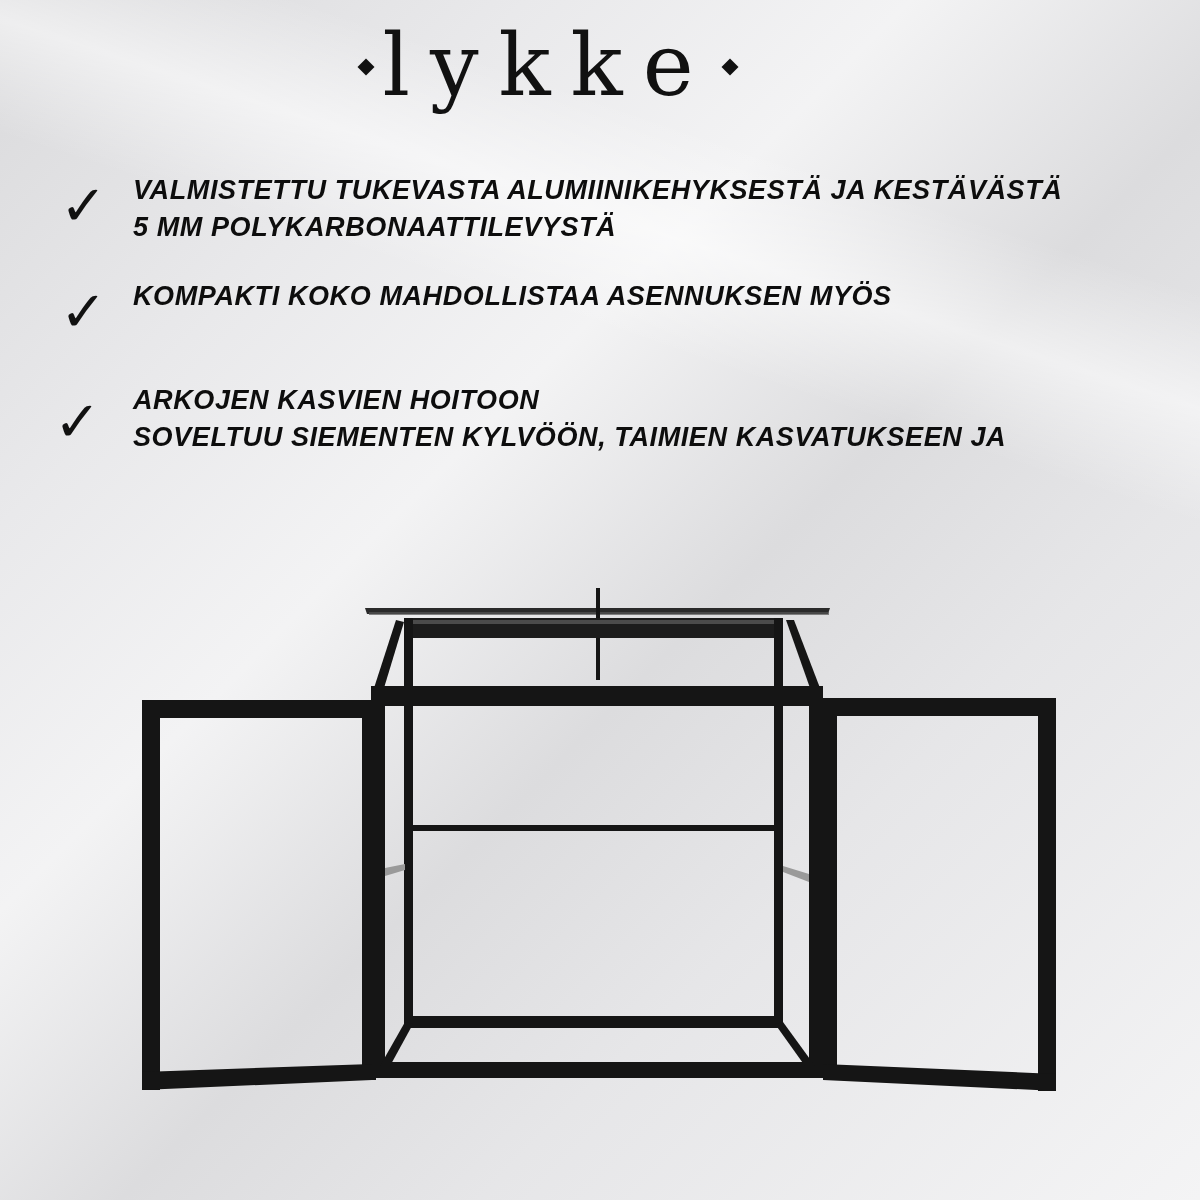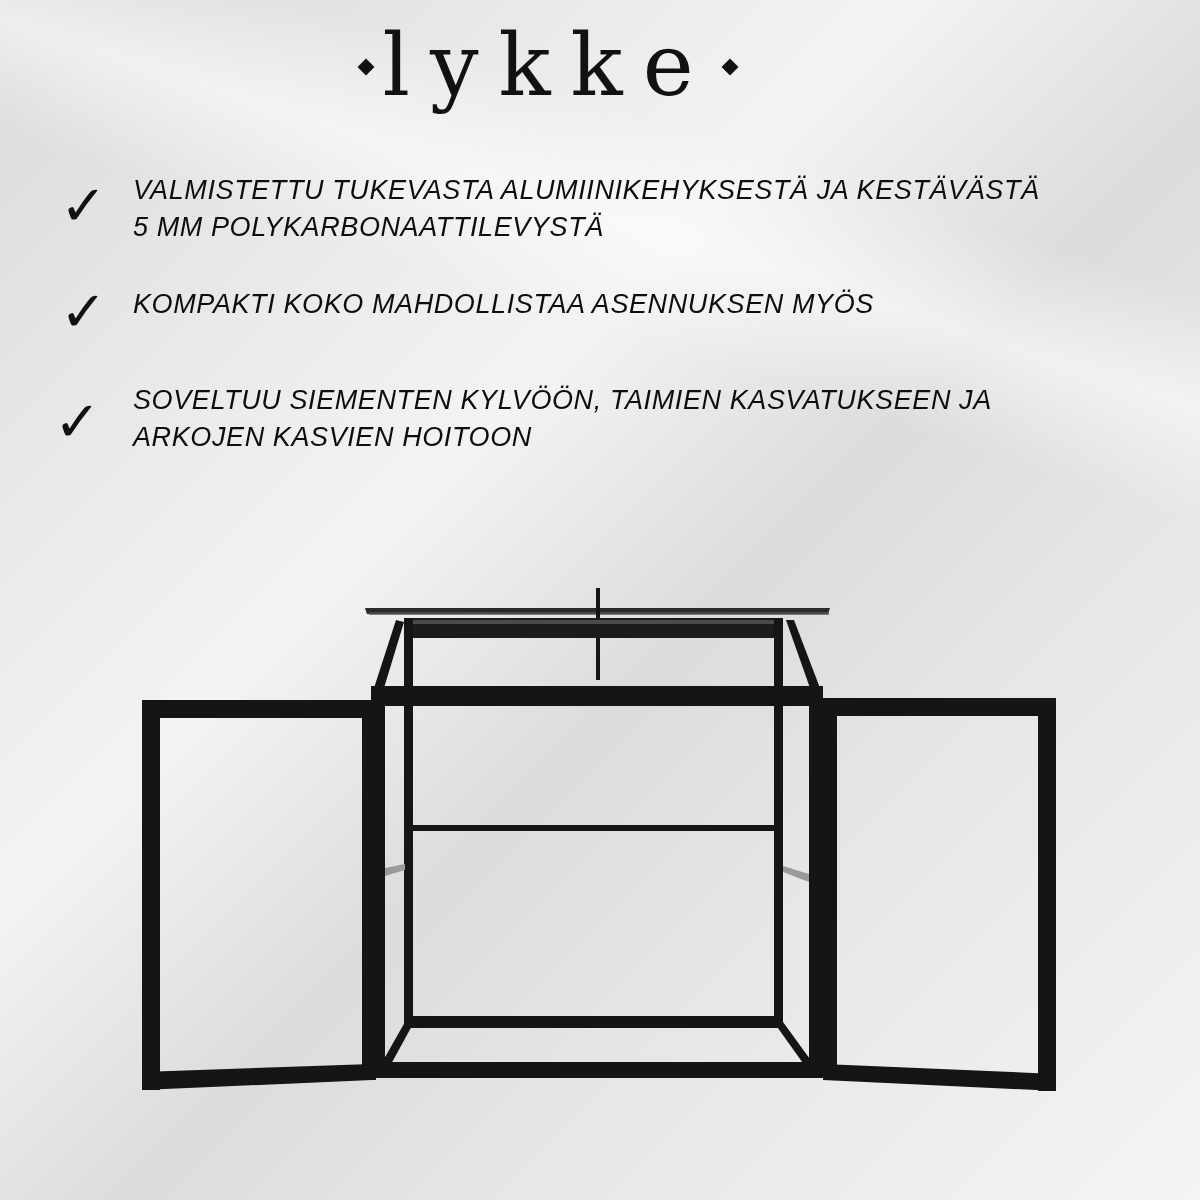--- a/index.html
+++ b/index.html
@@ -22,21 +22,21 @@
       display: inline-block; width: 12px; height: 12px; background: #111;
       transform: rotate(45deg); vertical-align: middle; margin: 0 10px; position: relative; top: -6px;
     }
     .features { position: absolute; left: 0; top: 0; width: 1200px; }
     .feature { position: absolute; left: 0; width: 1200px; }
     .check {
       position: absolute; font-size: 56px; color: #111; font-family: "DejaVu Sans", sans-serif; line-height: 1;
     }
     .ftext {
       position: absolute; left: 133px; width: 1050px;
-      font-family: "Liberation Sans", sans-serif; font-weight: 400; font-style: italic;
+      font-family: "Liberation Sans", sans-serif; font-weight: 700; font-style: italic;
       font-size: 27px; line-height: 37px; color: #0d0d0d; letter-spacing: 0.6px;
     }
     .ftext span { display: block; white-space: nowrap; }
     .product { position: absolute; left: 0; top: 0; width: 1200px; height: 1200px; }
   </style>
 </head>
 <body>
 
 <div class="sheen"></div>
 
@@ -47,29 +47,29 @@
 <div class="features">
   <div class="feature" style="top:170px;">
     <span class="check" style="left:60px; top:8px;">✓</span>
     <div class="ftext" style="top:2px;">
       <span>VALMISTETTU TUKEVASTA ALUMIINIKEHYKSESTÄ JA KESTÄVÄSTÄ</span>
       <span>5 MM POLYKARBONAATTILEVYSTÄ</span>
     </div>
   </div>
   <div class="feature" style="top:276px;">
     <span class="check" style="left:60px; top:8px;">✓</span>
-    <div class="ftext" style="top:10px;">
+    <div class="ftext" style="top:2px;">
       <span>KOMPAKTI KOKO MAHDOLLISTAA ASENNUKSEN MYÖS</span>
     </div>
   </div>
   <div class="feature" style="top:380px;">
     <span class="check" style="left:54px; top:14px;">✓</span>
     <div class="ftext" style="top:2px;">
+      <span>ARKOJEN KASVIEN HOITOON</span>
       <span>SOVELTUU SIEMENTEN KYLVÖÖN, TAIMIEN KASVATUKSEEN JA</span>
-      <span>ARKOJEN KASVIEN HOITOON</span>
     </div>
   </div>
 </div>
 
 <svg class="product" viewBox="0 0 1200 1200" xmlns="http://www.w3.org/2000/svg">
   <g fill="#151515" stroke="none">
 
     <polygon points="365,608 830,608 828,614 367,614" fill="#2a2a2a"></polygon>
     <rect x="369" y="612" width="460" height="3" fill="#555" opacity="0.7"></rect>
 

